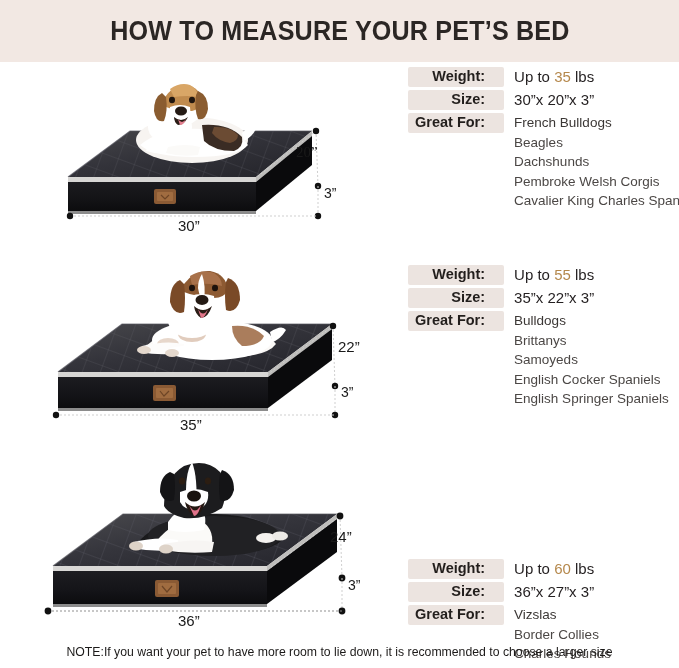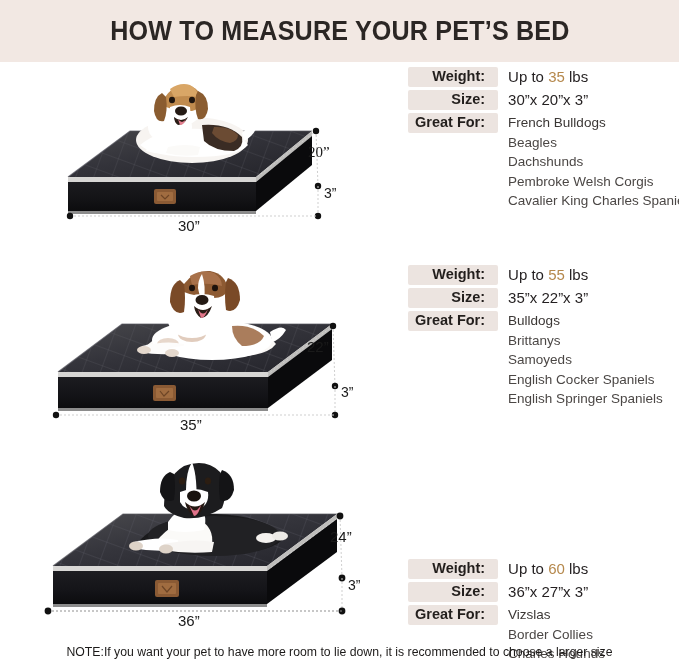--- a/index.html
+++ b/index.html
@@ -109,21 +109,21 @@
     vertical-align: top;
     width: 86px;
   }
   .spec-key {
     display: block;
     background: #ece4e0;
     color: #221e1c;
     font-weight: bold;
     font-size: 14.5px;
     text-align: right;
-    padding: 2px 13px 3px 7px;
+    padding: 2px 19px 3px 7px;
     border-radius: 2px;
     line-height: 15px;
     white-space: nowrap;
   }
   .spec-val-cell {
     padding: 0 0 0 10px;
     vertical-align: top;
   }
   .spec-val {
     font-size: 15px;
@@ -260,21 +260,21 @@
           <circle cx="318" cy="122" r="3.2" fill="#111111"></circle>
 
           <line x1="318" y1="122" x2="318" y2="152" stroke="#cfcfcf" stroke-width="1" stroke-dasharray="2,2"></line>
           <circle cx="318" cy="152" r="3.2" fill="#111111"></circle>
 
           <line x1="70" y1="152" x2="318" y2="152" stroke="#cfcfcf" stroke-width="1" stroke-dasharray="2,2"></line>
           <circle cx="70" cy="152" r="3.2" fill="#111111"></circle>
         </svg>
       </div>
 
-      <div class="dim-label" style="left:308px; top:80px;font-family:Liberation Serif, serif;">20”</div>
+      <div class="dim-label" style="left:296px; top:80px;font-family:Liberation Serif, serif;">20”</div>
       <div class="dim-label small" style="left:324px; top:121px;">3”</div>
       <div class="dim-label" style="left:178px; top:153px;">30”</div>
     </div>
 
     <div class="spec">
       <table class="spec-table">
         <tbody>
             <tr class="spec-row">
           <td class="spec-key-cell">
                 <span class="spec-key">Weight:</span>
@@ -391,21 +391,21 @@
           <line x1="333" y1="68" x2="268" y2="116" stroke="#cfcfcf" stroke-width="1" stroke-dasharray="2,2"></line>
           <circle cx="333" cy="68" r="3.2" fill="#111111"></circle>
           <circle cx="335" cy="128" r="3.2" fill="#111111"></circle>
           <line x1="335" y1="128" x2="335" y2="157" stroke="#cfcfcf" stroke-width="1" stroke-dasharray="2,2"></line>
           <circle cx="335" cy="157" r="3.2" fill="#111111"></circle>
           <line x1="56" y1="157" x2="335" y2="157" stroke="#cfcfcf" stroke-width="1" stroke-dasharray="2,2"></line>
           <circle cx="56" cy="157" r="3.2" fill="#111111"></circle>
         </svg>
       </div>
 
-      <div class="dim-label" style="left:307px; top:80px;">22”</div>
+      <div class="dim-label" style="left:338px; top:80px;">22”</div>
       <div class="dim-label small" style="left:341px; top:126px;">3”</div>
       <div class="dim-label" style="left:180px; top:158px;">35”</div>
     </div>
 
     <div class="spec" style="top:4px;">
       <table class="spec-table">
         <tbody>
             <tr class="spec-row">
           <td class="spec-key-cell">
                 <span class="spec-key">Weight:</span>

